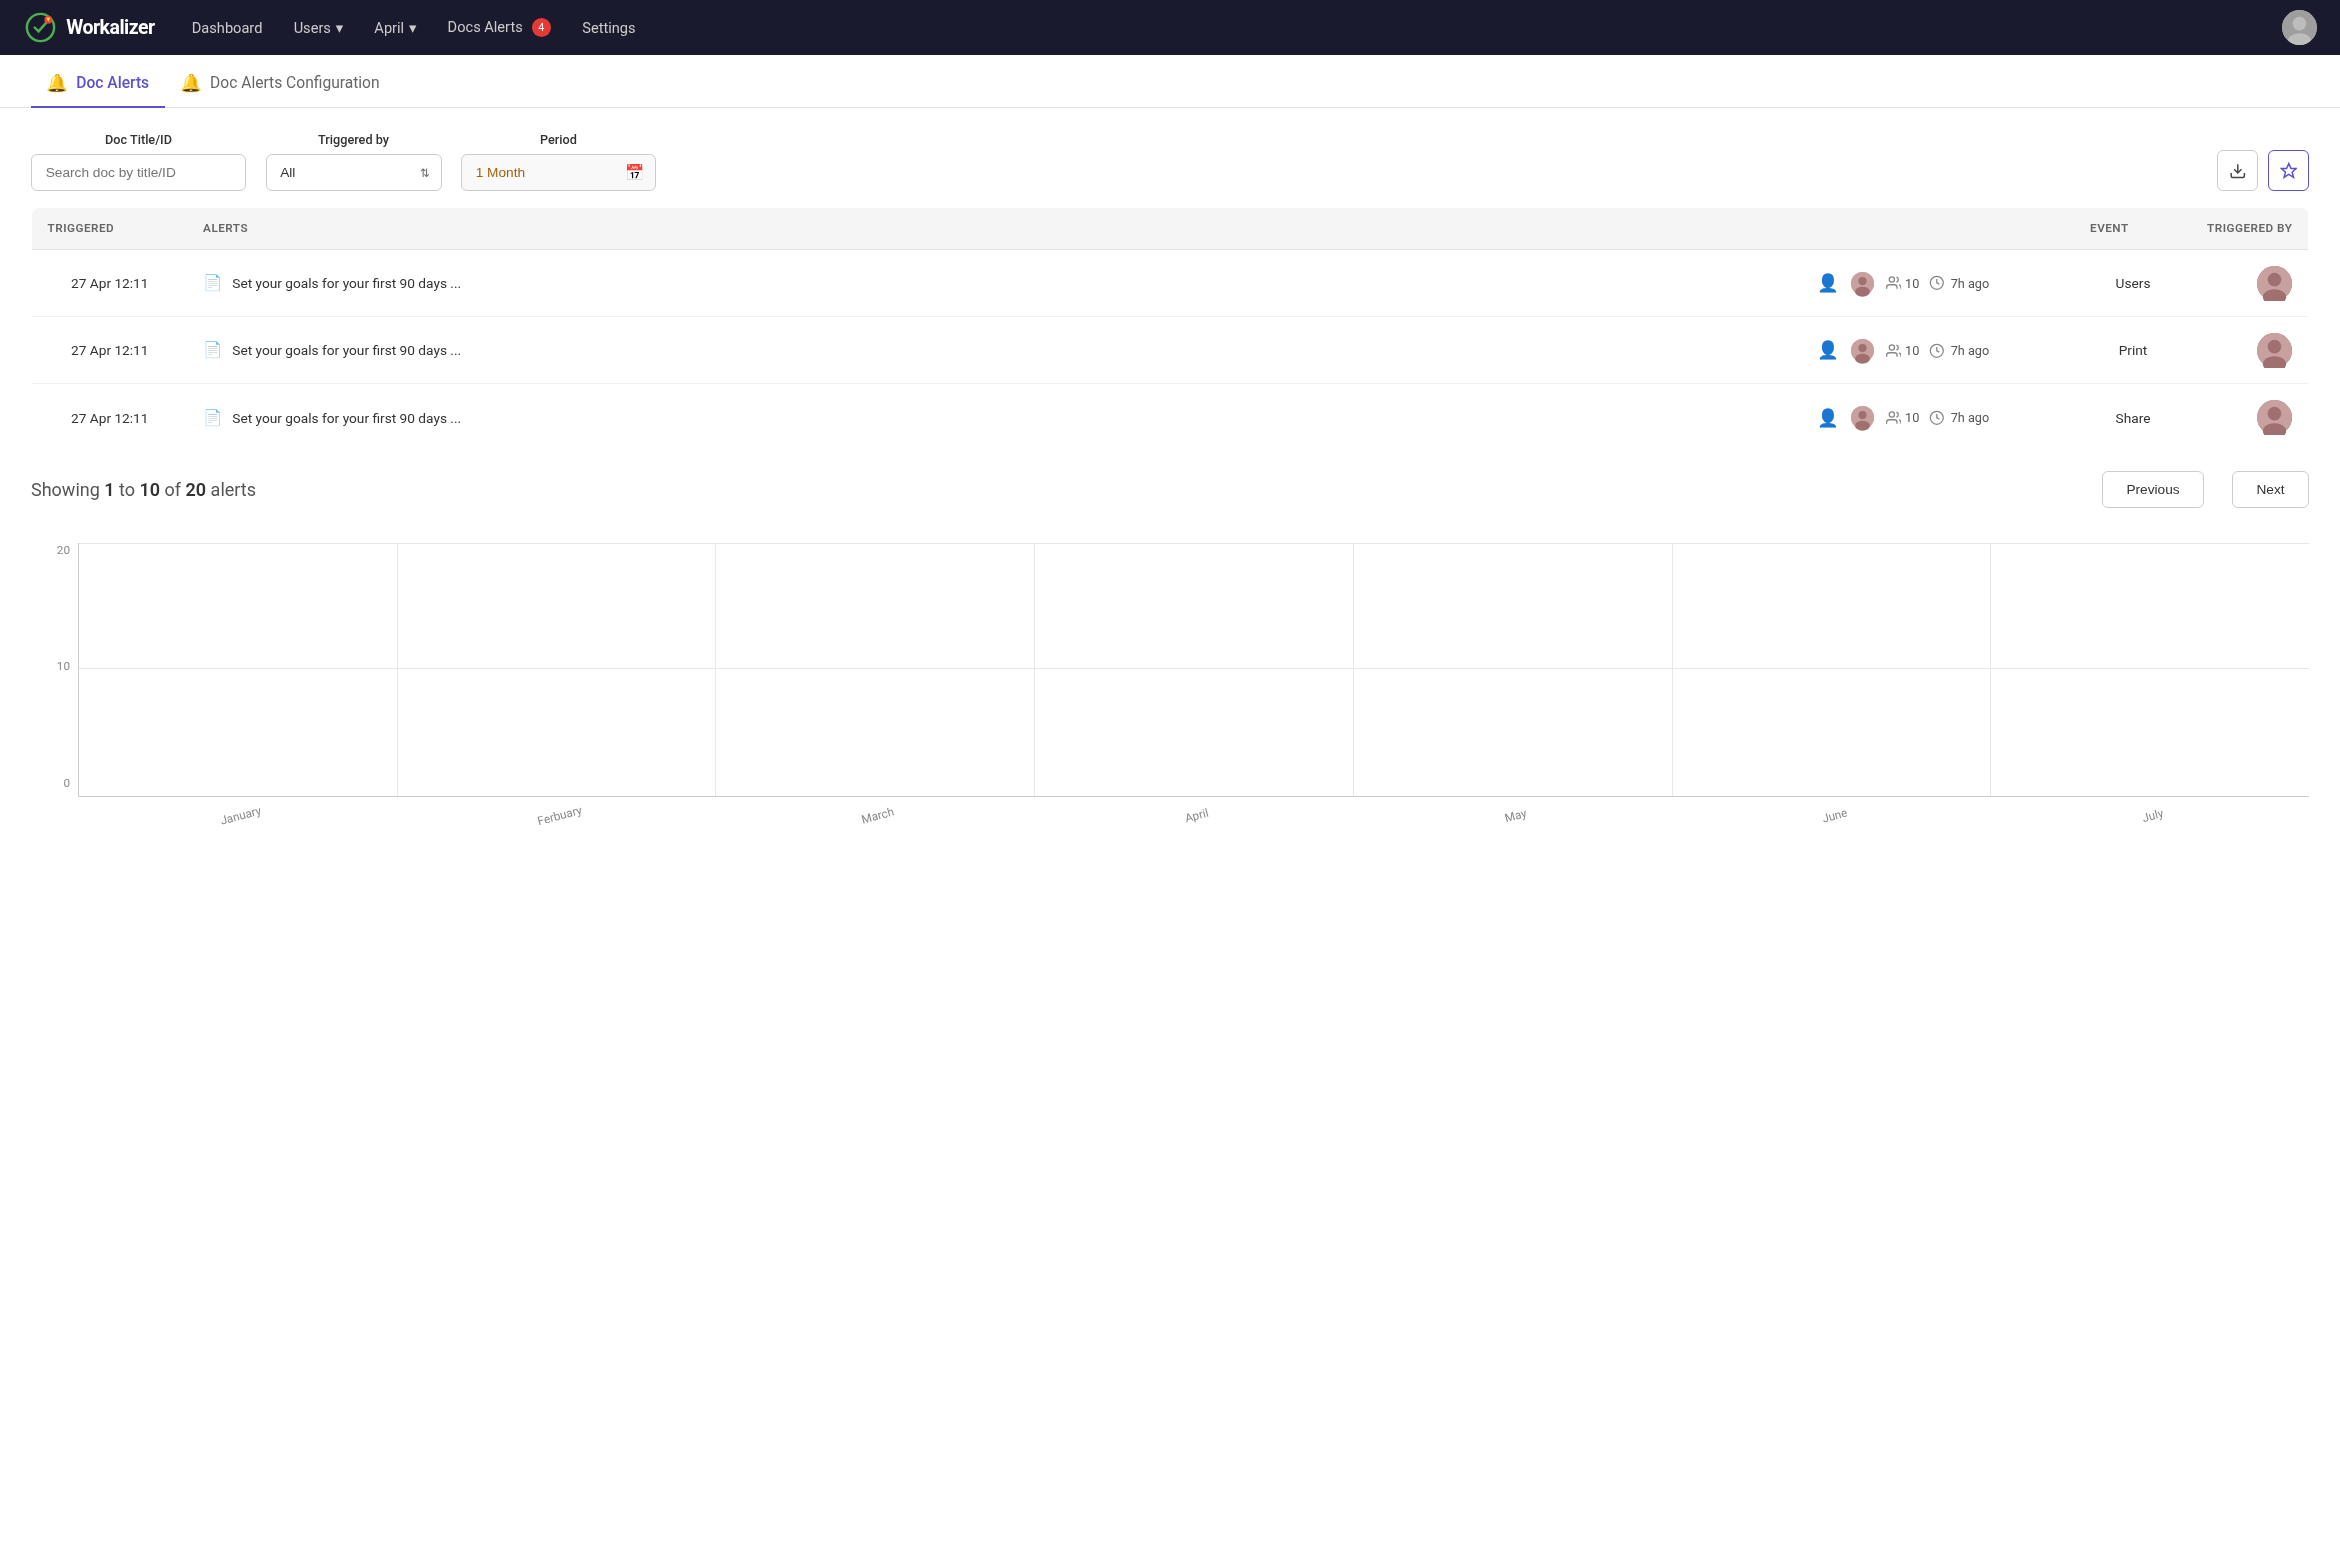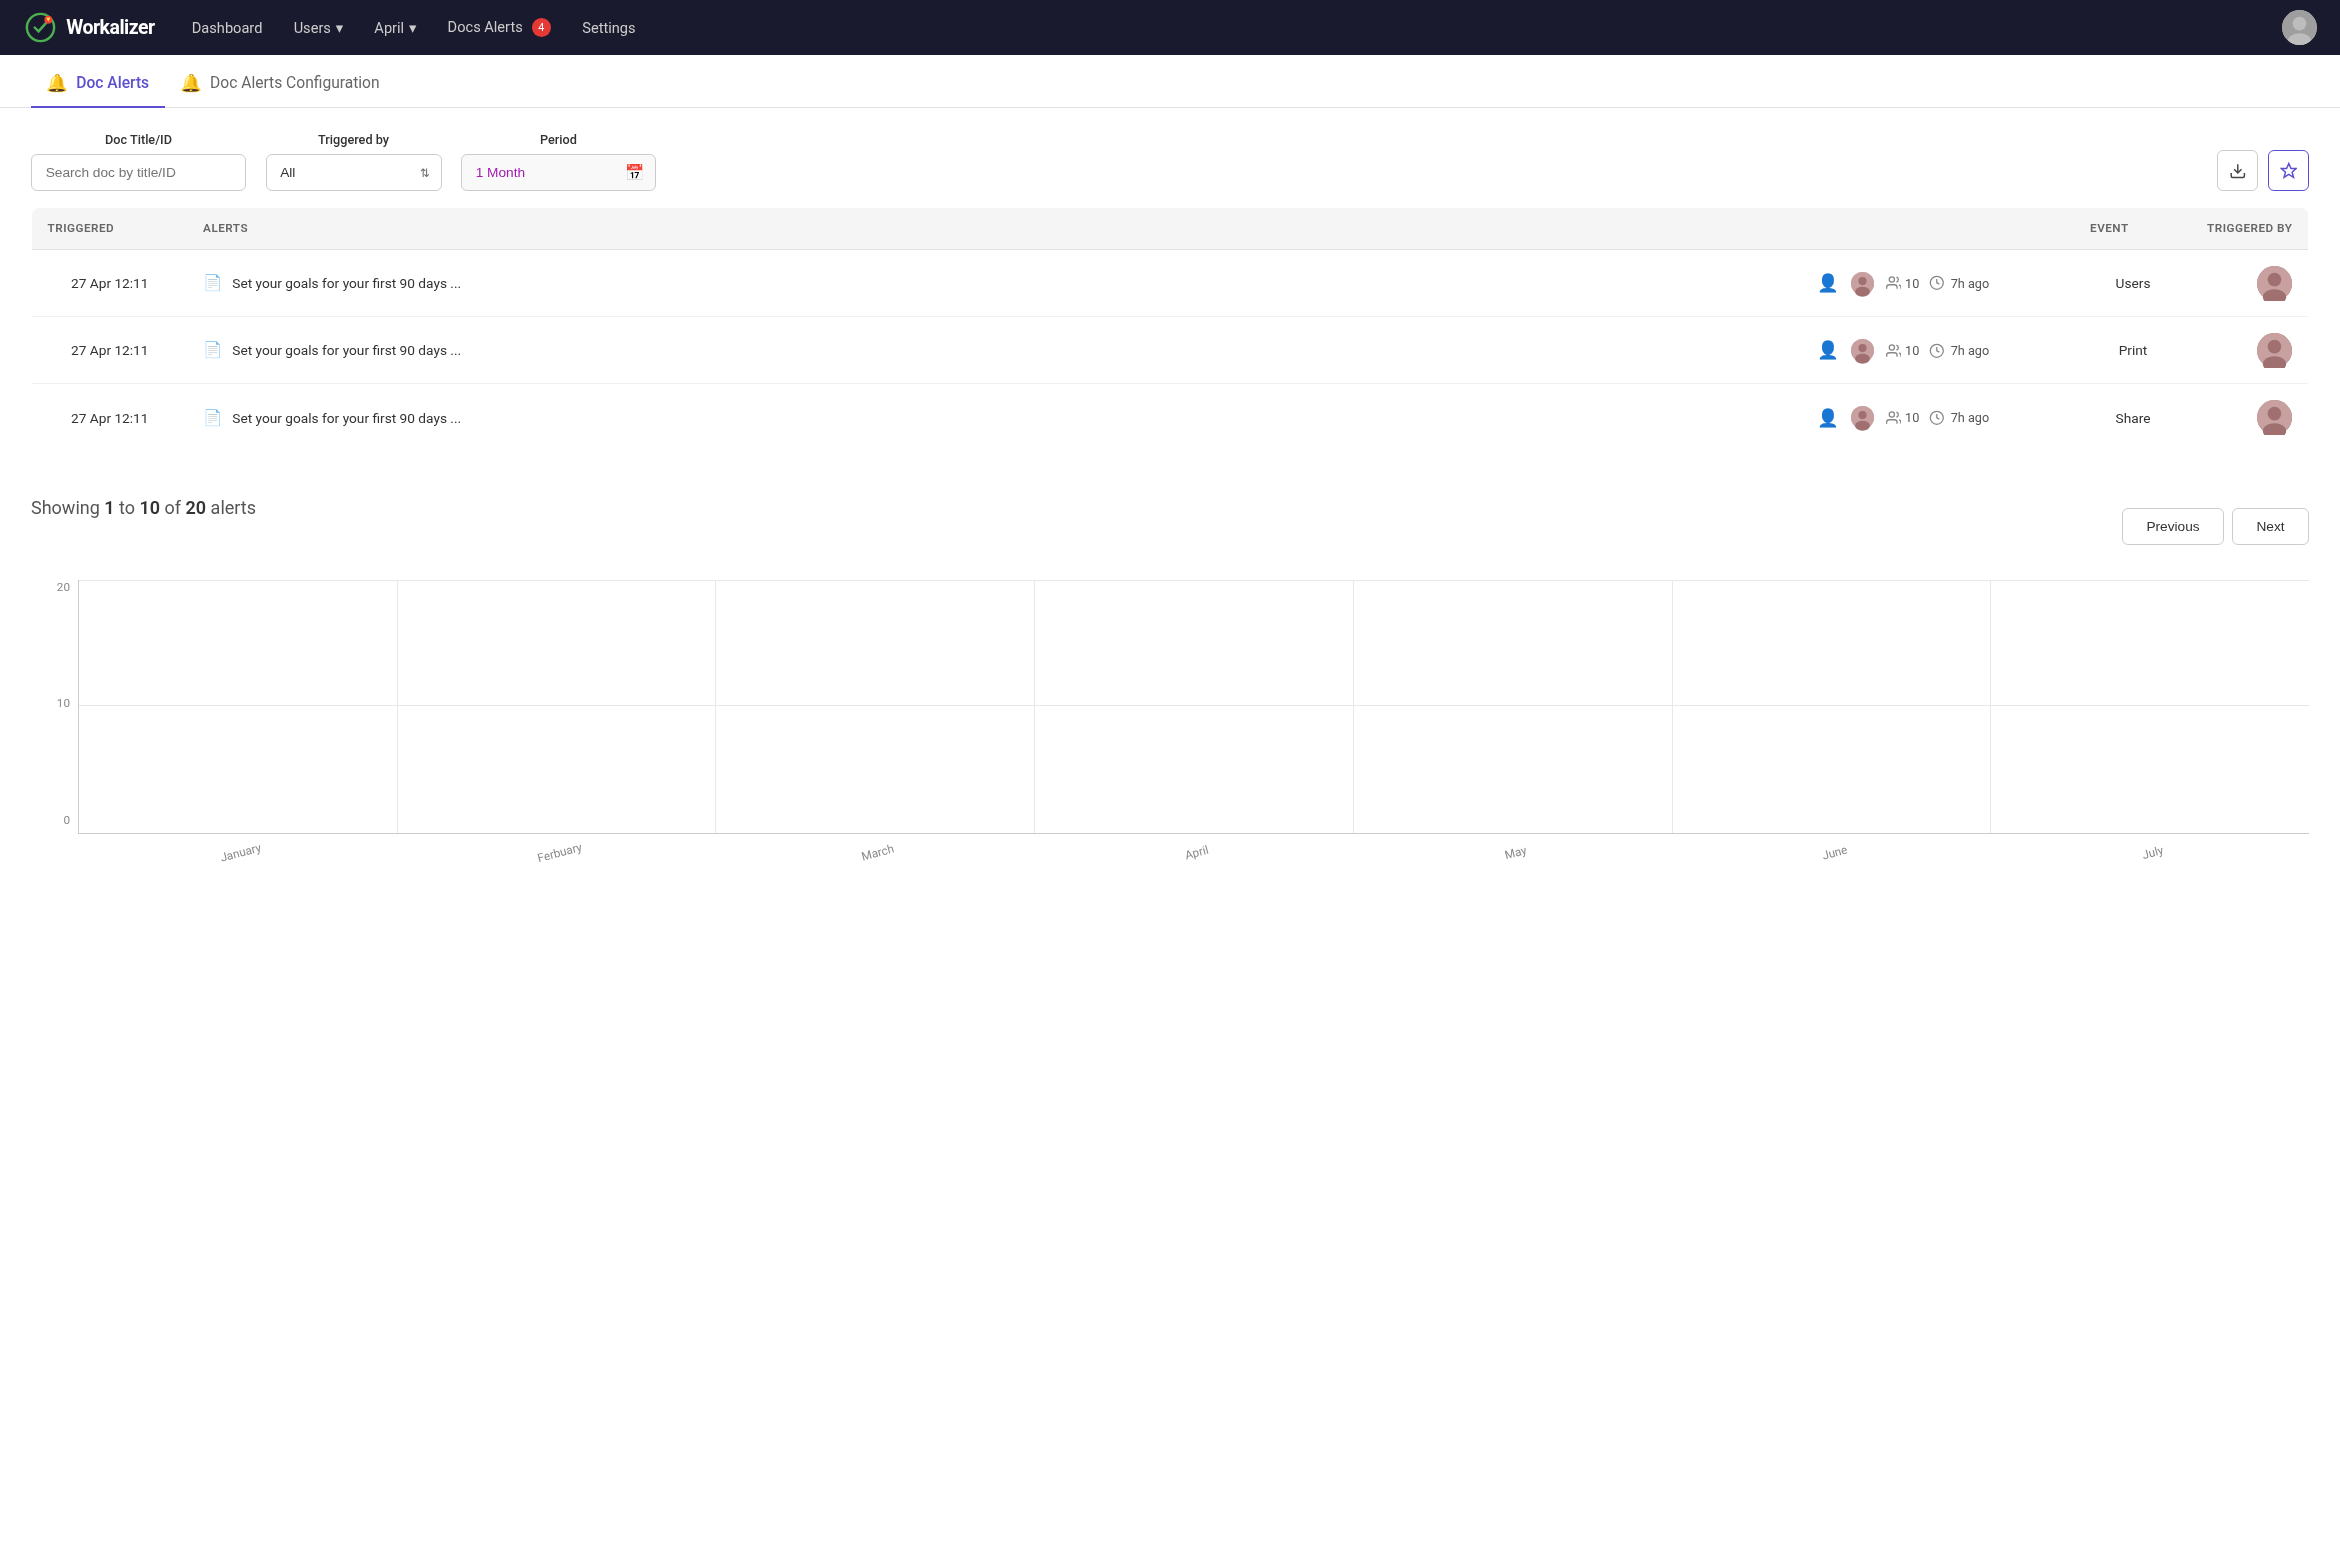--- a/index.html
+++ b/index.html
@@ -166,21 +166,21 @@
     }
     .period-input-wrap {
       position: relative;
       width: 195px;
     }
     .period-input {
       border: 1px solid #ccc;
       border-radius: 5.9px;
       padding: 9.8px 39px 9.8px 13.7px;
       font-size: 13.7px;
-      color: #a21caf;
+      color: #a16207;
       background: #f9f9f9;
       outline: none;
       width: 100%;
     }
     .period-cal-icon {
       position: absolute;
       right: 11.7px;
       top: 50%;
       transform: translateY(-50%);
       color: #999;
@@ -304,22 +304,21 @@
       justify-content: space-between;
       padding: 19.5px 31px;
     }
     .pagination-info {
       font-size: 18px;
       color: #555;
     }
     .pagination-info strong { font-weight: 600; color: #333; }
     .pagination-btns {
       display: flex;
-      gap: 8px;
-      margin-top: 37px;
+      gap: 28px;
     }
     .page-btn {
       padding: 9.8px 23.4px;
       border: 1px solid #ccc;
       border-radius: 5.9px;
       background: #fff;
       font-size: 13.7px;
       color: #333;
       cursor: pointer;
       font-weight: 500;

